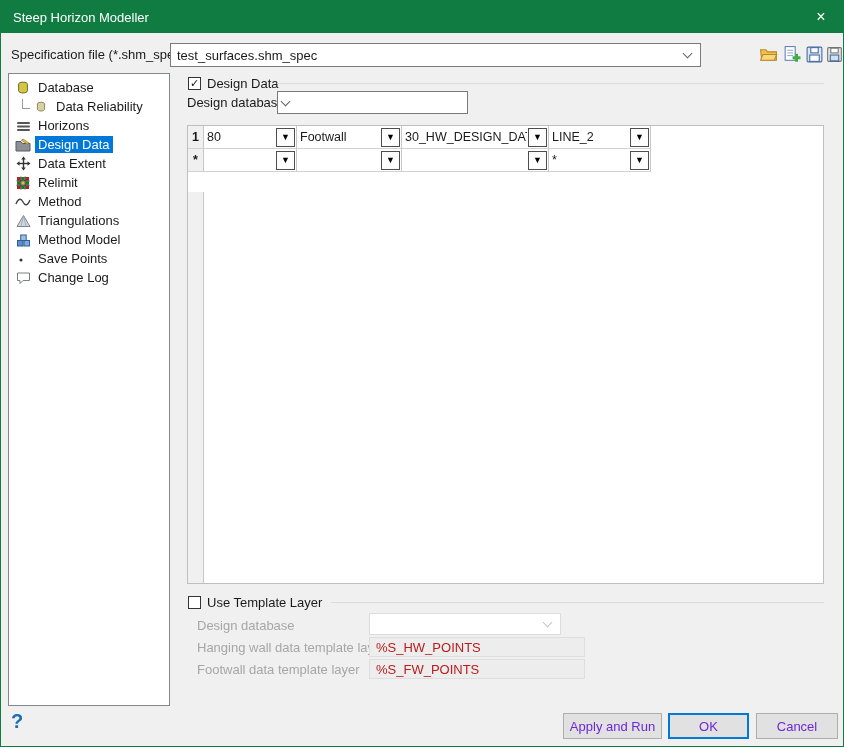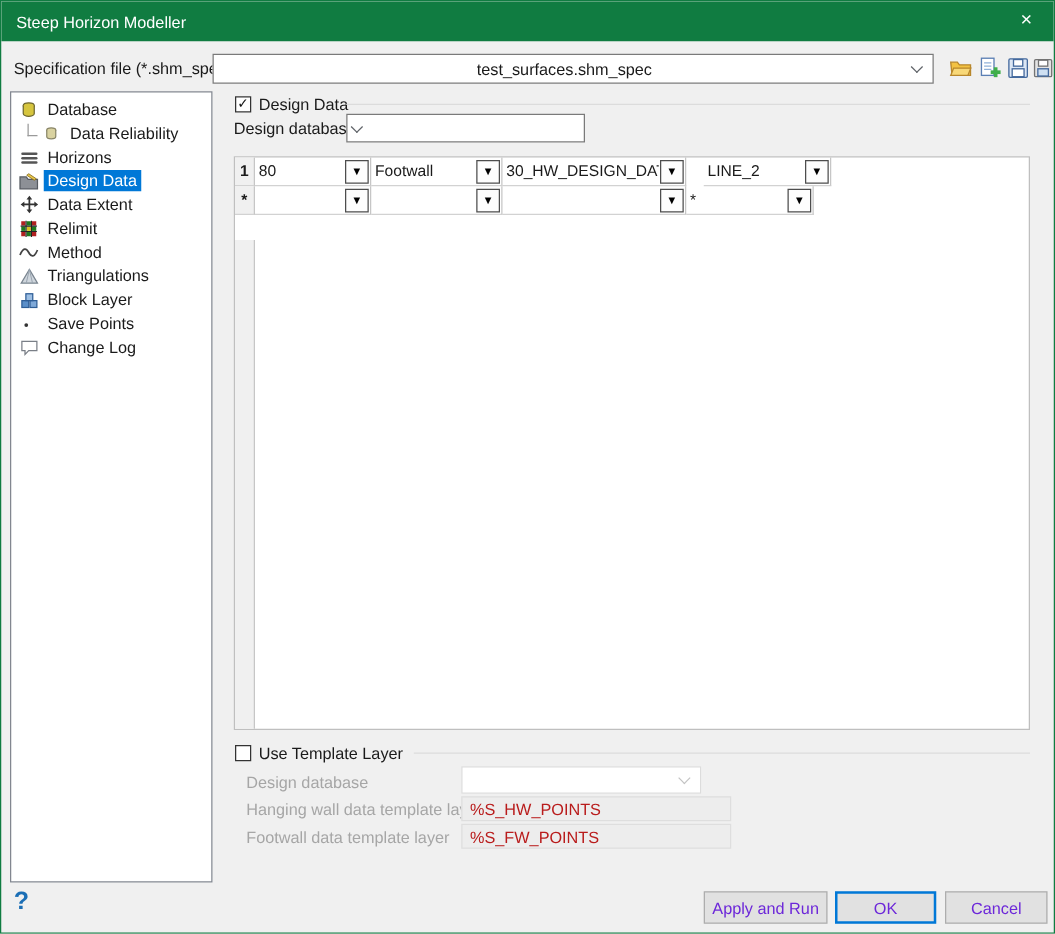--- a/index.html
+++ b/index.html
@@ -11,21 +11,21 @@
   
   #titlebar { position:absolute; left:0; top:0; width:100%; height:32px; background:var(--green,#107C41);
     display:flex; align-items:center; }
   #titlebar .title { color:#fff; font-size:13px; padding-left:12px; flex:1; }
   #titlebar .close { width:44px; height:32px; color:#fff; font-size:16px; display:flex; align-items:center; justify-content:center; cursor:default; }
   
   .spec-label { position:absolute; left:10px; top:46px; }
   .combo { background:#fff; border:1px solid #7a7a7a; display:flex; align-items:center; }
   .combo .val { flex:1; padding-left:6px; white-space:nowrap; overflow:hidden; }
   .chev { width:7px; height:7px; border-right:1.5px solid #5f6368; border-bottom:1.5px solid #5f6368; transform:rotate(45deg); margin:0 9px 3px 4px; flex:0 0 auto; }
-  #spec-combo { position:absolute; left:169px; top:42px; width:577px; height:24px;text-align:center; }
+  #spec-combo { position:absolute; left:169px; top:42px; width:531px; height:24px; }
   .toolbtn { position:absolute; top:44px; width:19px; height:19px; display:flex; align-items:center; justify-content:center; }
   
   #sidebar { position:absolute; left:7px; top:72px; width:162px; height:633px; background:#fff; border:1px solid #828790; padding-top:4px; overflow:hidden; }
   .tree-item { height:19px; display:flex; align-items:center; padding-left:6px; white-space:nowrap; }
   .tree-item .tree-icon { width:16px; height:16px; margin-right:4px; flex:0 0 auto; display:flex; align-items:center; justify-content:center; }
   .tree-item .tree-label { padding:1px 3px; }
   .tree-item.selected .tree-label { background:var(--sel,#0078D7); color:#fff; }
   .tree-item.indent { padding-left:13px; }
   .tree-connector { width:8px; height:10px; border-left:1px solid #9a9a9a; border-bottom:1px solid #9a9a9a; margin:0 3px 6px 0; flex:0 0 auto; }
   
@@ -197,21 +197,21 @@
         <span class="tree-label">Triangulations</span>
       </div>
       <div class="tree-item">
         <span class="tree-icon">
           <svg width="15" height="14" viewBox="0 0 15 14">
             <rect x="1.5" y="7.5" width="5.5" height="5.5" fill="#5b8fc9" stroke="#2f5e96"></rect>
             <rect x="8" y="7.5" width="5.5" height="5.5" fill="#7fa9d8" stroke="#2f5e96"></rect>
             <rect x="4.7" y="2" width="5.5" height="5.5" fill="#9dbfe4" stroke="#2f5e96"></rect>
           </svg>
         </span>
-        <span class="tree-label">Block Layer</span>
+        <span class="tree-label">Method Model</span>
       </div>
       <div class="tree-item">
         <span class="tree-icon">
           <svg width="10" height="10" viewBox="0 0 10 10">
             <circle cx="3" cy="6" r="1.5" fill="#333"></circle>
           </svg>
         </span>
         <span class="tree-label">Save Points</span>
       </div>
       <div class="tree-item">
@@ -241,21 +241,21 @@
             <span class="dd">▼</span>
           </div>
           <div class="cell" style="width: 105px;">
             <span class="ctext">Footwall</span>
             <span class="dd">▼</span>
           </div>
           <div class="cell" style="width: 147px;">
             <span class="ctext">30_HW_DESIGN_DATA</span>
             <span class="dd">▼</span>
           </div>
-          <div class="cell" style="width: 102px; margin-left: 14px;">
+          <div class="cell" style="width: 102px;">
             <span class="ctext">LINE_2</span>
             <span class="dd">▼</span>
           </div>
         </div>
         <div class="tbl-row">
           <div class="gcell">*</div>
           <div class="cell" style="width: 93px;">
             <span class="ctext"></span>
             <span class="dd">▼</span>
           </div>

